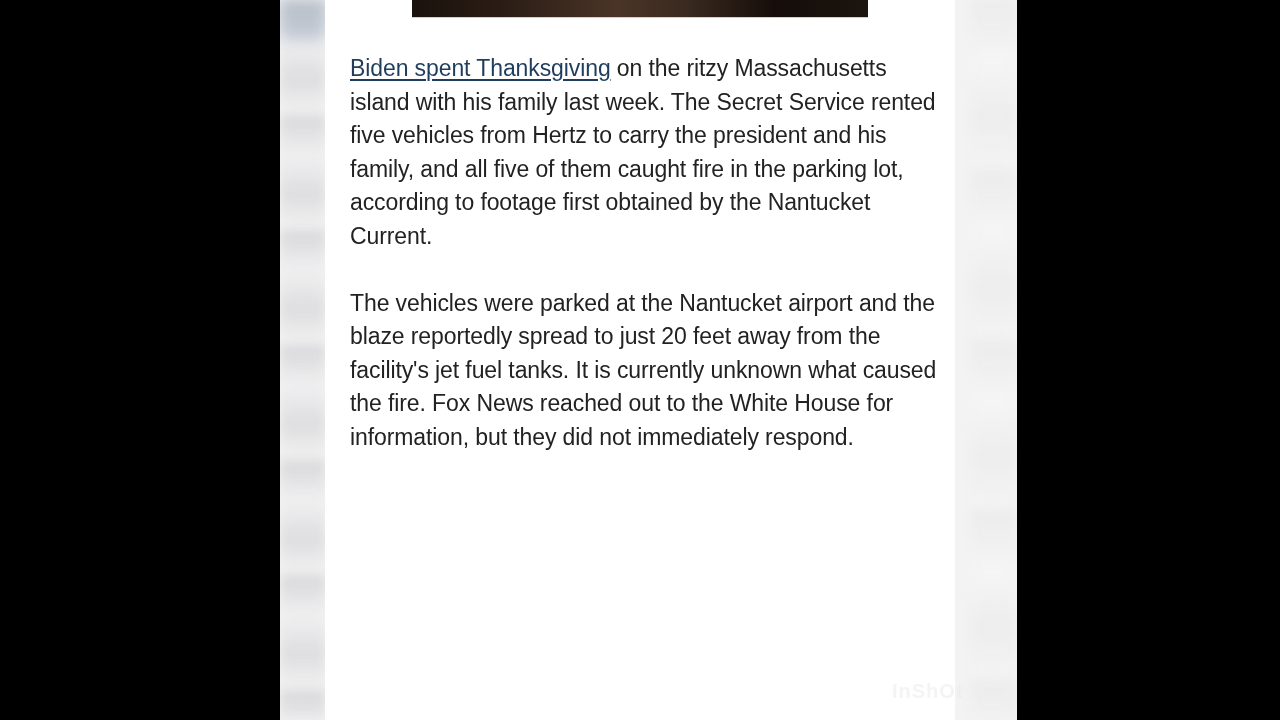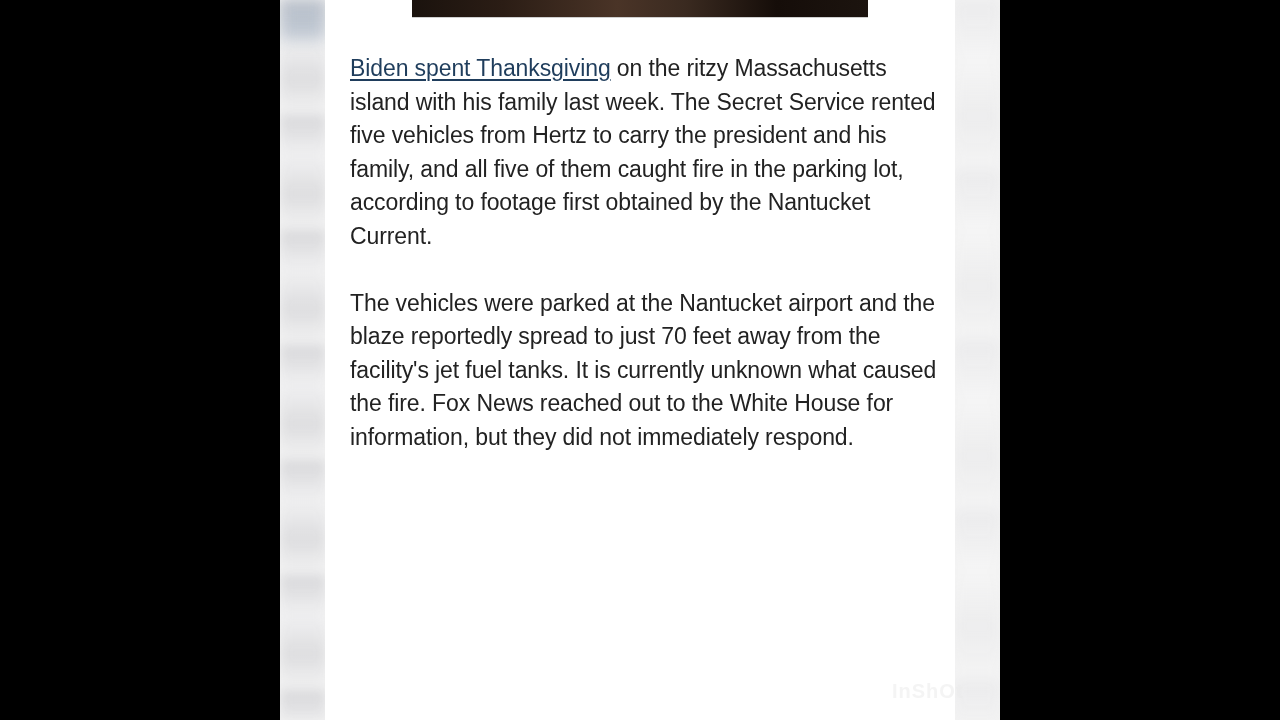--- a/index.html
+++ b/index.html
@@ -17,20 +17,21 @@
       background: #000;
     }
     .frame {
       position: absolute;
       left: 280px;
       top: 0;
       width: 720px;
       height: 720px;
       background: #f3f3f3;
       overflow: hidden;
+      padding-left: 17px;
     }
     
     .blur-side {
       position: absolute;
       top: 0;
       width: 46px;
       height: 720px;
       background:
         repeating-linear-gradient(180deg,
           rgba(190,190,195,0.55) 0px,
@@ -108,19 +109,19 @@
   <div class="frame">
     <div class="blur-side blur-left"></div>
     <div class="blur-left-top"></div>
     <div class="blur-side blur-right"></div>
 
     <div class="card">
       <div class="hero-image"></div>
 
       <div class="article">
         <p><a href="#">Biden spent Thanksgiving</a><span> on the ritzy Massachusetts island with his family last week. The Secret Service rented five vehicles from Hertz to carry the president and his family, and all five of them caught fire in the parking lot, according to footage first obtained by the Nantucket Current.</span></p>
-        <p><span>The vehicles were parked at the Nantucket airport and the blaze reportedly spread to just 70 feet away from the facility's jet fuel tanks. It is currently unknown what caused the fire. Fox News reached out to the White House for information, but they did not immediately respond.</span></p>
+        <p><span>The vehicles were parked at the Nantucket airport and the blaze reportedly spread to just 20 feet away from the facility's jet fuel tanks. It is currently unknown what caused the fire. Fox News reached out to the White House for information, but they did not immediately respond.</span></p>
       </div>
     </div>
   </div>
 
   <div class="watermark">InShOt</div>
 </div>
 
 </body></html>

